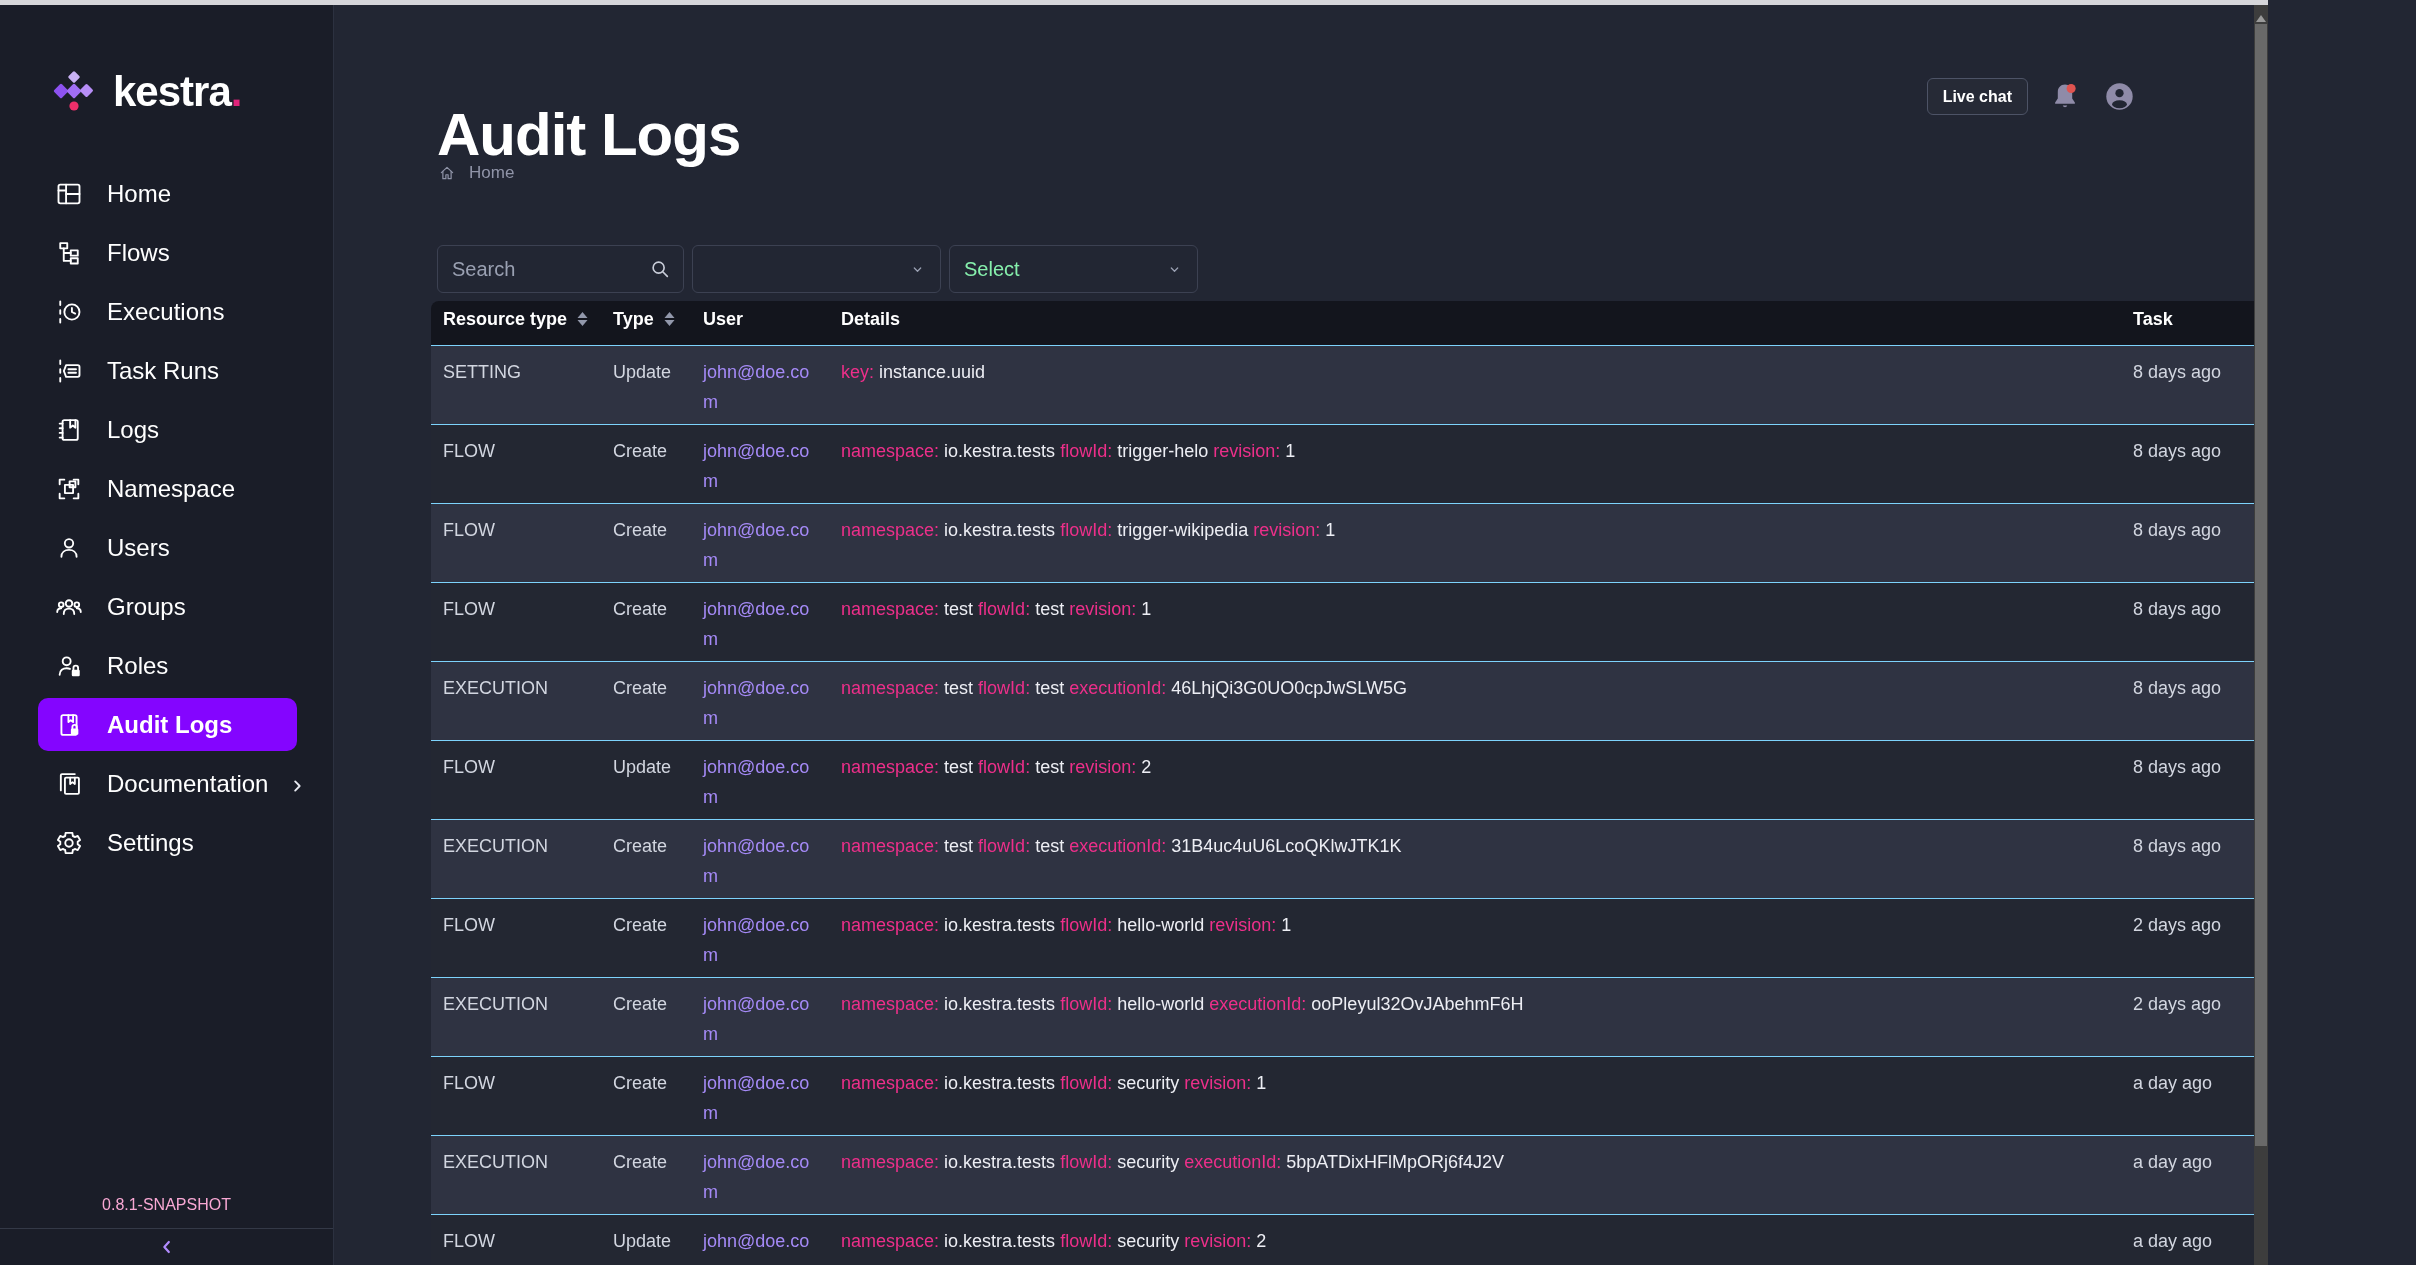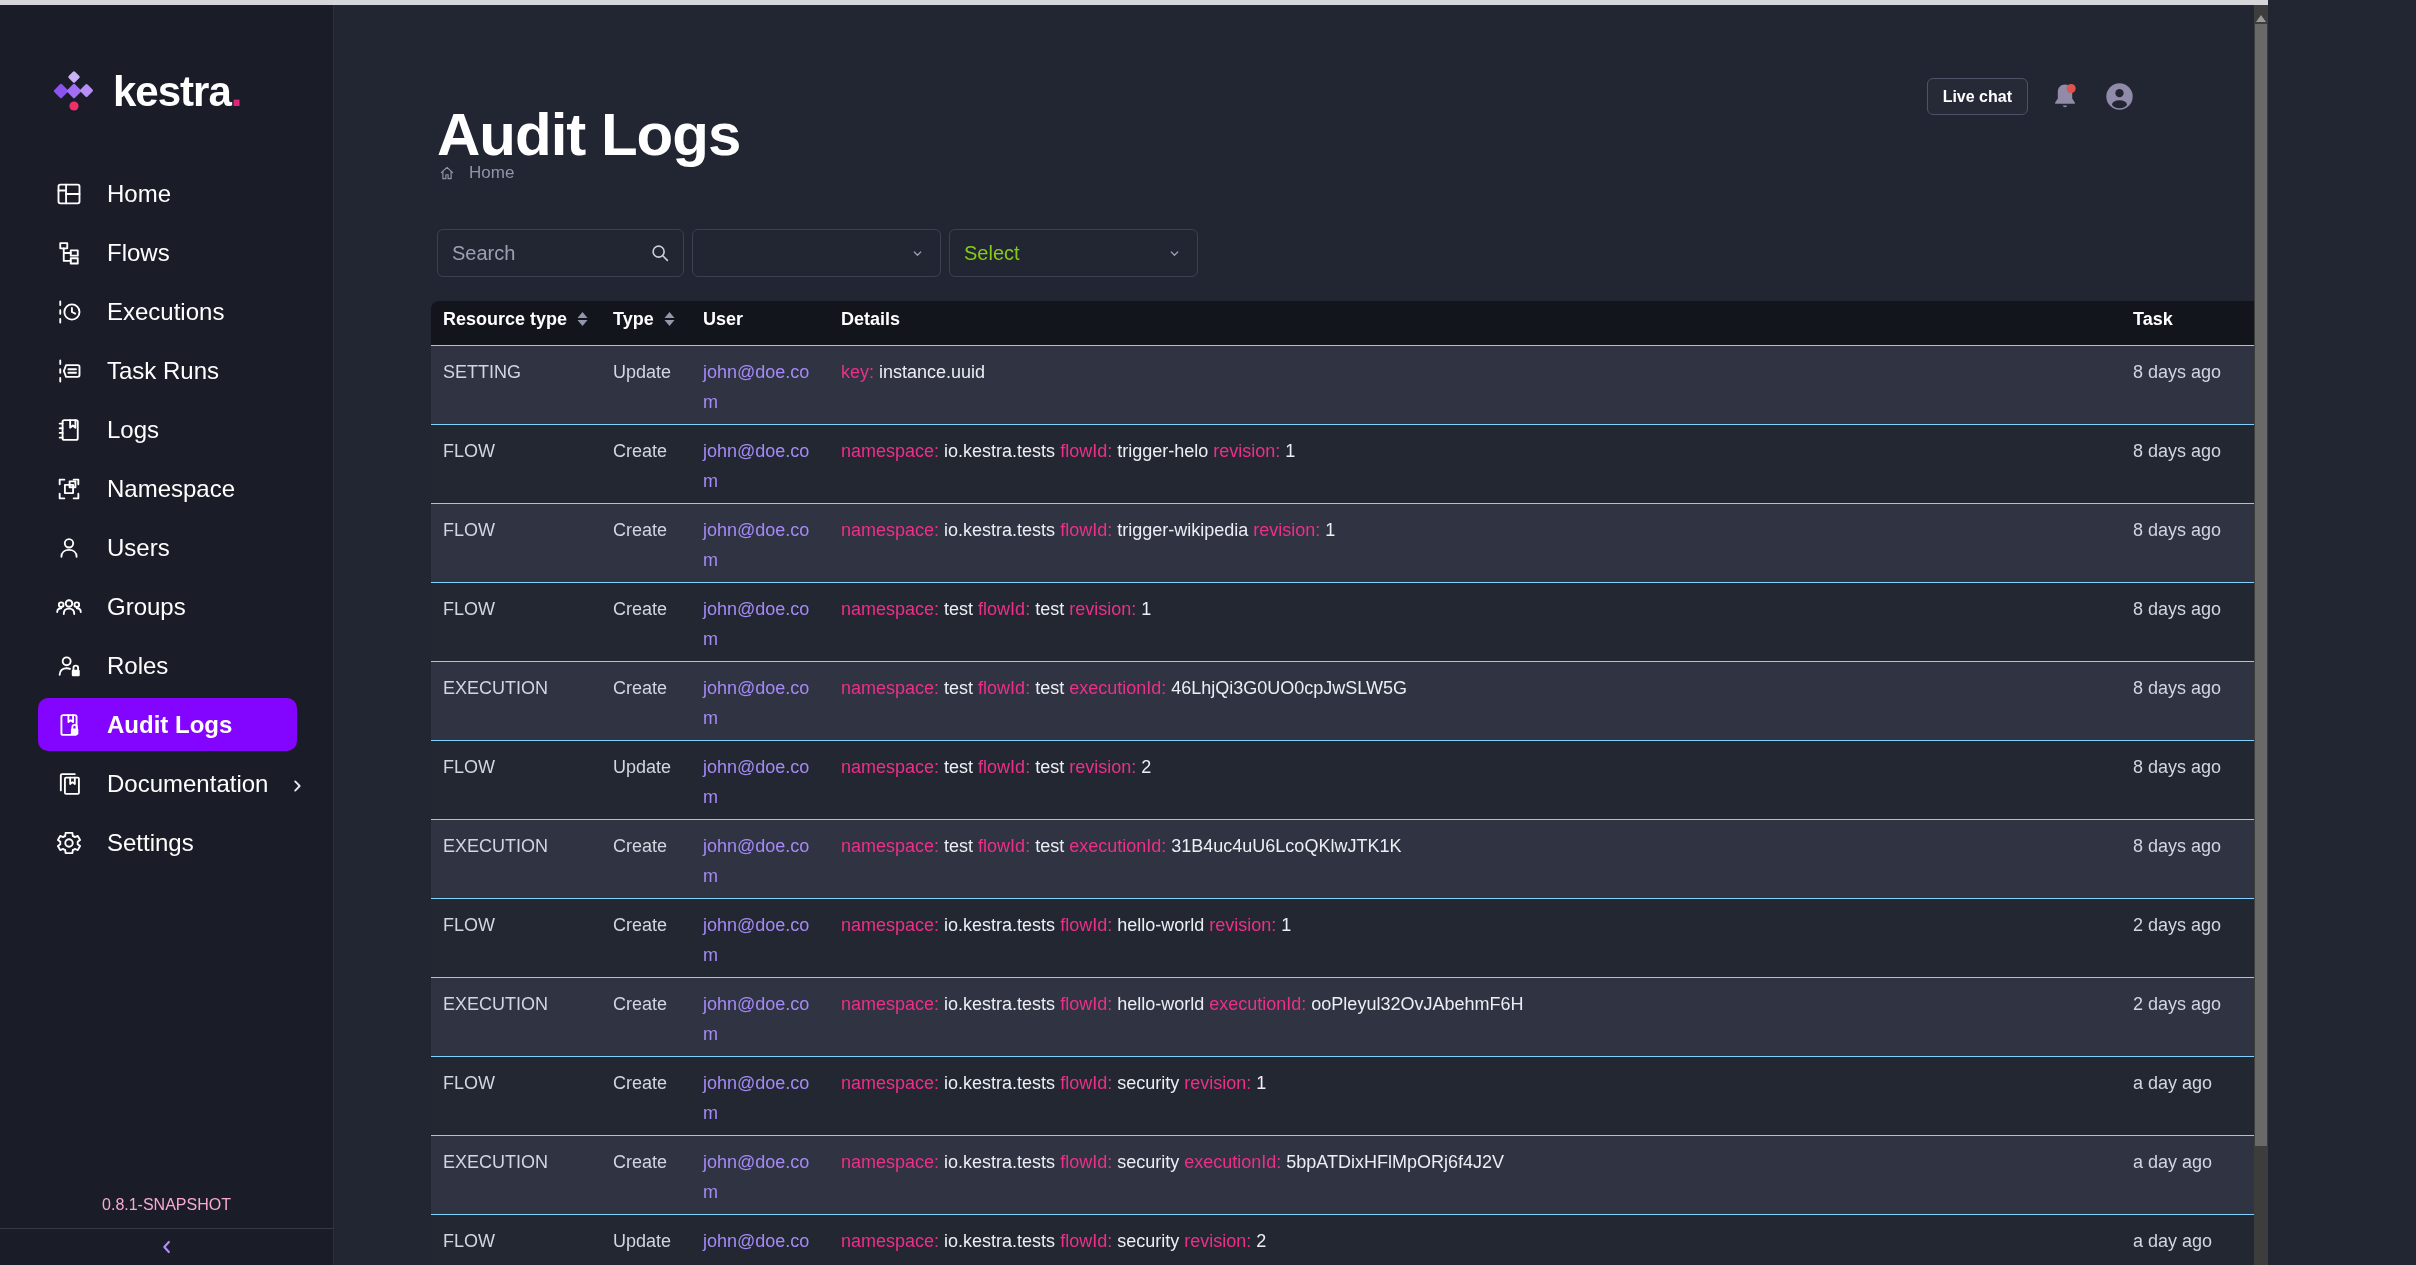--- a/index.html
+++ b/index.html
@@ -34,29 +34,29 @@
   .breadcrumb{position:absolute;left:103px;top:158px;display:flex;align-items:center;gap:13px;
     color:#9094a8;font-size:17px;}
   .breadcrumb svg{width:18px;height:18px;stroke:#9094a8;fill:none;stroke-width:1.6;stroke-linecap:round;stroke-linejoin:round;}
 
   .header-actions{position:absolute;top:73px;right:132px;display:flex;align-items:center;gap:20px;}
   .live-chat{height:37px;padding:0 15px;background:#262a36;border:1px solid #4d5366;border-radius:6px;
     color:#fff;font-size:16px;font-weight:700;font-family:inherit;cursor:pointer;display:flex;align-items:center;}
   .icon-btn{width:34px;height:34px;display:flex;align-items:center;justify-content:center;cursor:pointer;background:none;border:none;padding:0;}
 
   
-  .filters{position:absolute;left:102px;top:224px;display:flex;gap:8px;}
+  .filters{position:absolute;left:102px;top:240px;display:flex;gap:8px;}
   .search-box{position:relative;width:247px;height:48px;border:1px solid #3c4152;border-radius:6px;}
   .search-box input{width:100%;height:100%;background:transparent;border:none;outline:none;
     color:#c6cad6;font-size:20px;font-family:inherit;padding:0 44px 0 14px;}
   .search-box input::placeholder{color:#9aa0b2;}
   .search-box .mag{position:absolute;right:12px;top:12px;width:22px;height:22px;}
   .search-box .mag svg{width:22px;height:22px;stroke:#c9cdd9;fill:none;stroke-width:1.8;stroke-linecap:round;}
   .select{width:249px;height:48px;border:1px solid #3c4152;border-radius:6px;display:flex;
-    align-items:center;justify-content:space-between;padding:0 14px;color:#84cc16;font-size:20px;cursor:pointer;}
+    align-items:center;justify-content:space-between;padding:0 14px;color:#86efac;font-size:20px;cursor:pointer;}
   .select svg{width:17px;height:17px;stroke:#9aa0b2;fill:none;stroke-width:1.8;stroke-linecap:round;stroke-linejoin:round;}
 
   
   .table-wrap{position:absolute;left:96px;top:296px;width:1864px;height:964px;overflow:hidden;}
   table{border-collapse:separate;border-spacing:0;table-layout:fixed;width:1864px;}
   col.c1{width:170px}col.c2{width:90px}col.c3{width:132px}col.c5{width:175px}
   thead th{height:44px;background:#13151d;color:#fff;font-size:18px;font-weight:700;text-align:left;
     vertical-align:middle;padding:0 0 8px 12px;white-space:nowrap;}
   thead th:first-child{border-top-left-radius:8px;}
   thead th:last-child{border-top-right-radius:8px;}

